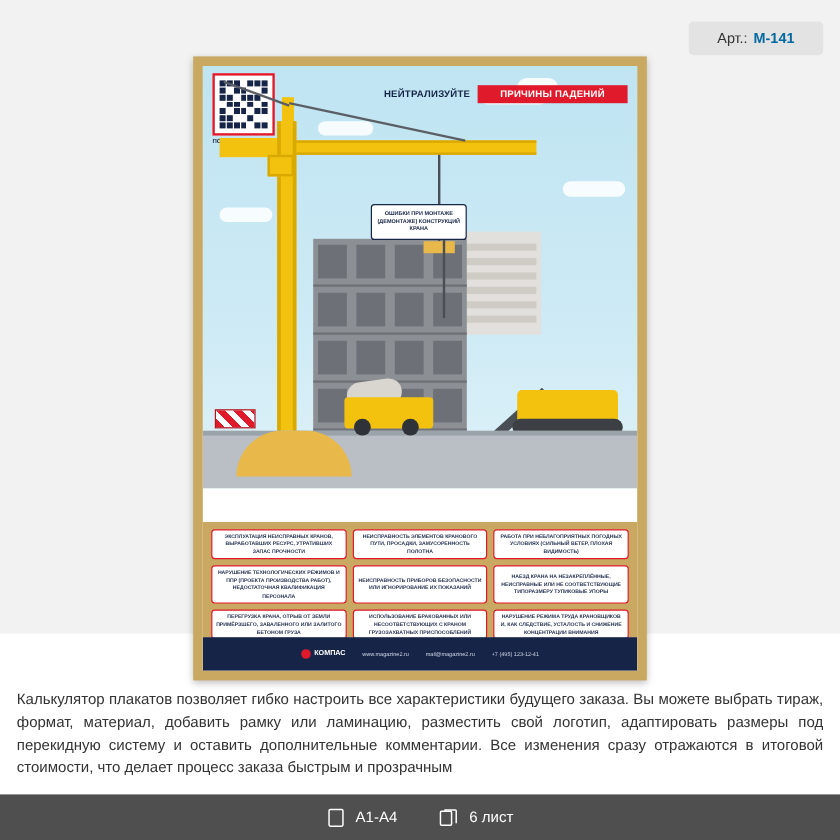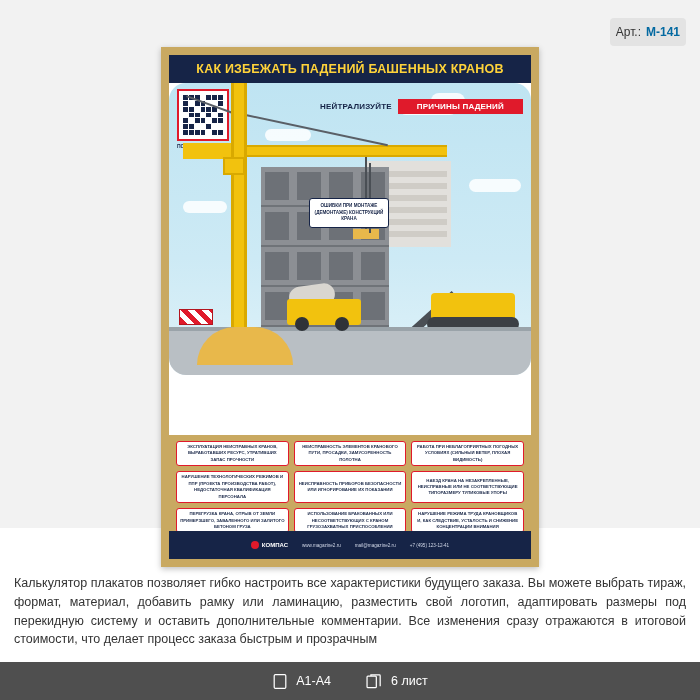--- a/index.html
+++ b/index.html
@@ -22,21 +22,21 @@
   .stage{
     position:relative;
     height:528px;
     background:#f2f2f2;
   }
 
   .art-badge{
     position:absolute;right:14px;top:18px;
     background:#e3e3e3;color:#333;
     border-radius:4px;
-    padding:7px 6px;
+    padding:7px 24px;
     font-size:12px;
     display:flex;gap:5px;align-items:flex-end;margin-left:28px;
   }
   .art-badge b{color:#0369a1;font-weight:bold;}
 
   
   .poster{
     position:absolute;left:161px;top:47px;
     width:378px;height:520px;
     background:#c9a961;
@@ -55,24 +55,23 @@
     display:flex;align-items:center;justify-content:center;
     position:relative;
   }
   .p-head .h-txt{
     color:#ffd33a;font-size:12.5px;font-weight:bold;letter-spacing:.2px;
   }
 
   
   .scene{
     position:relative;
-    height:292px;
+    height:352px;
     background:linear-gradient(#bfe4f2 0%, #cdeaf5 60%, #dff2f9 100%);
     overflow:hidden;
-    border-radius:17px;
   }
   .cloud{position:absolute;background:#ffffff;border-radius:20px;opacity:.85;}
 
   .qr{
     position:absolute;left:8px;top:6px;width:52px;height:52px;
     background:#fff;border:2px solid #e01a2b;box-sizing:border-box;
     display:grid;grid-template-columns:repeat(7,1fr);grid-template-rows:repeat(7,1fr);
     padding:4px;gap:1px;
   }
   .qr i{background:#162447;display:block;}
@@ -203,23 +202,20 @@
   <div class="stage">
 
     <div class="art-badge">
       <span>Арт.:</span>
       <b>М-141</b>
     </div>
 
     <div class="poster">
       <div class="poster-inner">
 
-        <div class="p-head">
-          <span class="h-txt">КАК ИЗБЕЖАТЬ ПАДЕНИЙ БАШЕННЫХ КРАНОВ</span>
-        </div>
 
         <div class="scene">
 
           <div class="cloud" style="left:230px;top:18px;width:58px;height:14px;"></div>
           <div class="cloud" style="left:262px;top:10px;width:34px;height:16px;"></div>
           <div class="cloud" style="left:96px;top:46px;width:46px;height:12px;"></div>
           <div class="cloud" style="left:300px;top:96px;width:52px;height:13px;"></div>
           <div class="cloud" style="left:14px;top:118px;width:44px;height:12px;"></div>
 
           <div class="qr">

